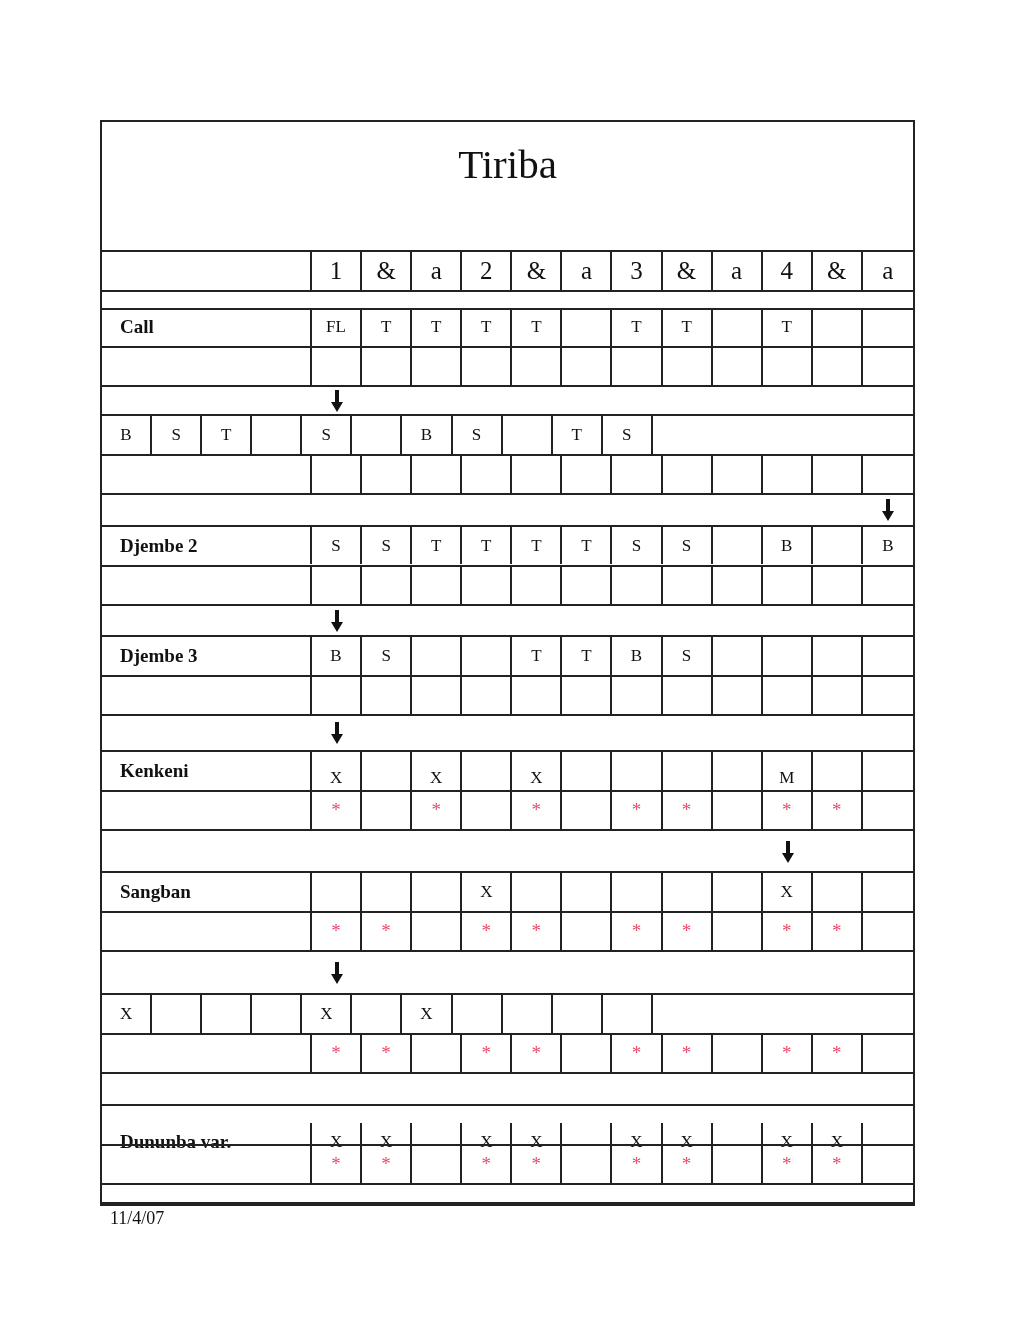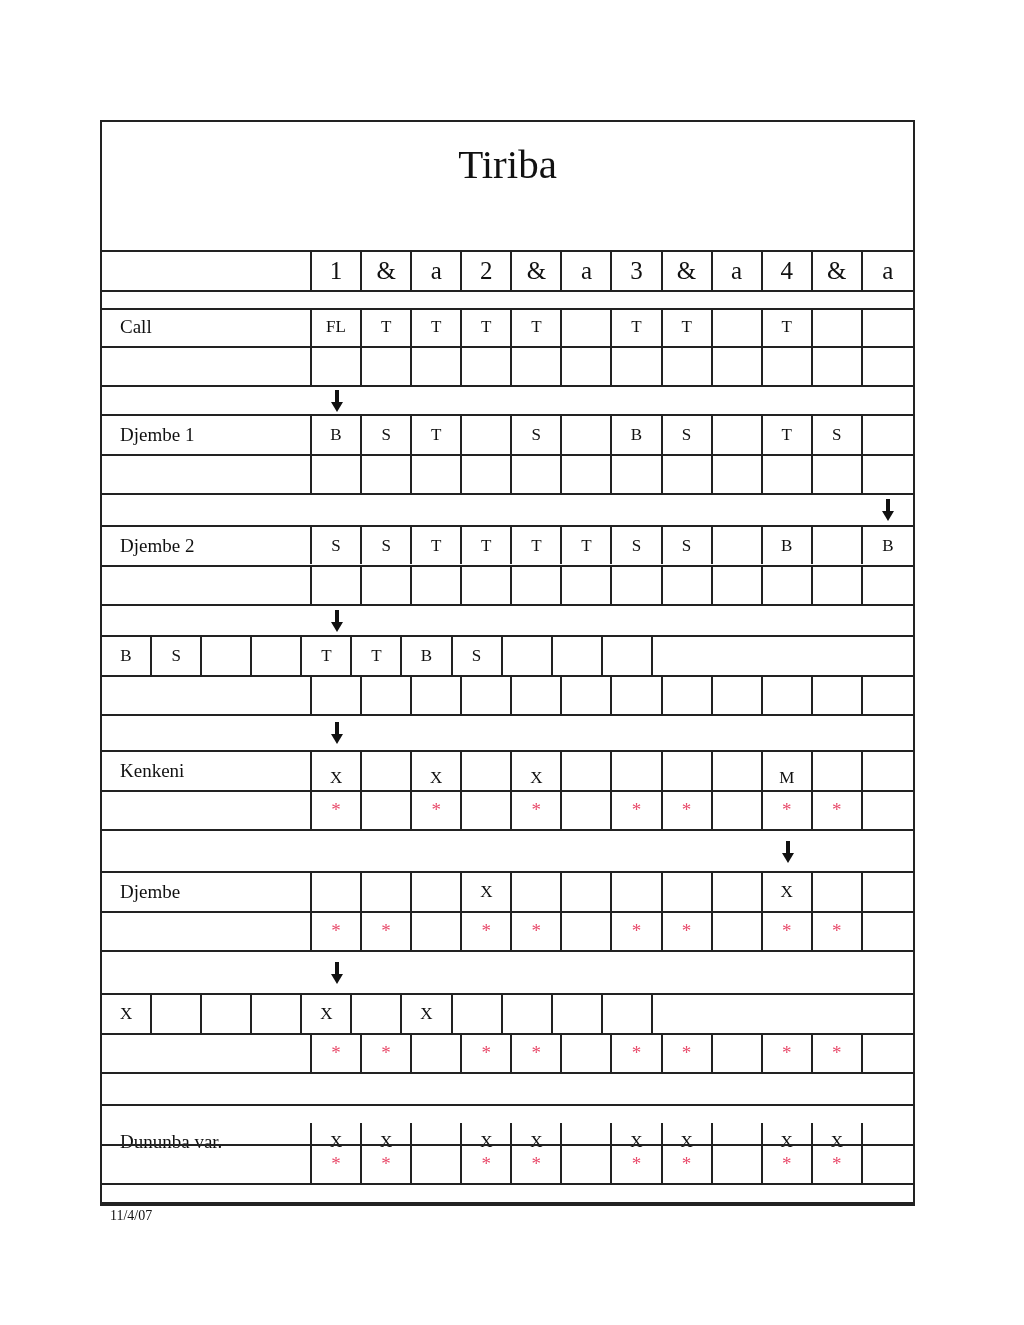--- a/index.html
+++ b/index.html
@@ -21,34 +21,34 @@
     box-sizing: border-box;
   }
   .cell {
     box-sizing: border-box; border-right: 2px solid #222;
     display: flex; align-items: center; justify-content: center;
     font-size: 18px;
   }
   .cell:last-child { border-right: none; }
   .label-cell {
     width: 210px; justify-content: flex-start; padding-left: 18px;
-    font-size: 19px; align-items: flex-start; padding-top: 8px;
+    font-size: 19px; align-items: flex-start; padding-top: 8px; font-weight: bold;
   }
   .beat { width: 50.08px; }
   .hdr .beat { font-size: 25px; }
   .hdr .label-cell { padding-top: 0; }
   .hline { position: absolute; left: 0; height: 0; border-top: 2px solid #222; }
   .hline.full { width: 811px; }
   .star { color: #e84a6a; font-size: 19px; }
   .note { font-size: 17px; }
   .arrow {
     position: absolute; width: 12px; height: 22px;
   }
   .date {
-    position: absolute; left: 110px; top: 1208px; font-size: 14px;
+    position: absolute; left: 110px; top: 1208px; font-size: 18px;
   }
 </style>
 </head>
 <body>
 
 <div id="sheet">
   <div class="title">Tiriba</div>
 
   <div class="hline full" style="top:128px"></div>
   <div class="row hdr" style="top:130px;height:38px">
@@ -97,21 +97,20 @@
         <div class="cell beat star"></div>
         <div class="cell beat star"></div>
         <div class="cell beat star"></div>
         <div class="cell beat star"></div>
         <div class="cell beat star"></div>
         <div class="cell beat star"></div>
       </div>
       <div class="hline full" style="top:263px"></div>
       <div class="hline full" style="top:292px"></div>
       <div class="row" style="top:294px;height:38.5px">
-        <div class="cell label-cell">Djembe 1</div>
         <div class="cell beat note">B</div>
         <div class="cell beat note">S</div>
         <div class="cell beat note">T</div>
         <div class="cell beat note"></div>
         <div class="cell beat note">S</div>
         <div class="cell beat note"></div>
         <div class="cell beat note">B</div>
         <div class="cell beat note">S</div>
         <div class="cell beat note"></div>
         <div class="cell beat note">T</div>
@@ -163,20 +162,21 @@
         <div class="cell beat star"></div>
         <div class="cell beat star"></div>
         <div class="cell beat star"></div>
         <div class="cell beat star"></div>
         <div class="cell beat star"></div>
         <div class="cell beat star"></div>
       </div>
       <div class="hline full" style="top:482px"></div>
       <div class="hline full" style="top:513px"></div>
       <div class="row" style="top:515px;height:38.5px">
+        <div class="cell label-cell">Djembe 3</div>
         <div class="cell beat note">B</div>
         <div class="cell beat note">S</div>
         <div class="cell beat note"></div>
         <div class="cell beat note"></div>
         <div class="cell beat note">T</div>
         <div class="cell beat note">T</div>
         <div class="cell beat note">B</div>
         <div class="cell beat note">S</div>
         <div class="cell beat note"></div>
         <div class="cell beat note"></div>
@@ -228,21 +228,21 @@
         <div class="cell beat star">*</div>
         <div class="cell beat star">*</div>
         <div class="cell beat star"></div>
         <div class="cell beat star">*</div>
         <div class="cell beat star">*</div>
         <div class="cell beat star"></div>
       </div>
       <div class="hline full" style="top:707px"></div>
       <div class="hline full" style="top:749px"></div>
       <div class="row" style="top:751px;height:38.5px">
-        <div class="cell label-cell">Djembe</div>
+        <div class="cell label-cell">Sangban</div>
         <div class="cell beat note"></div>
         <div class="cell beat note"></div>
         <div class="cell beat note"></div>
         <div class="cell beat note">X</div>
         <div class="cell beat note"></div>
         <div class="cell beat note"></div>
         <div class="cell beat note"></div>
         <div class="cell beat note"></div>
         <div class="cell beat note"></div>
         <div class="cell beat note">X</div>

